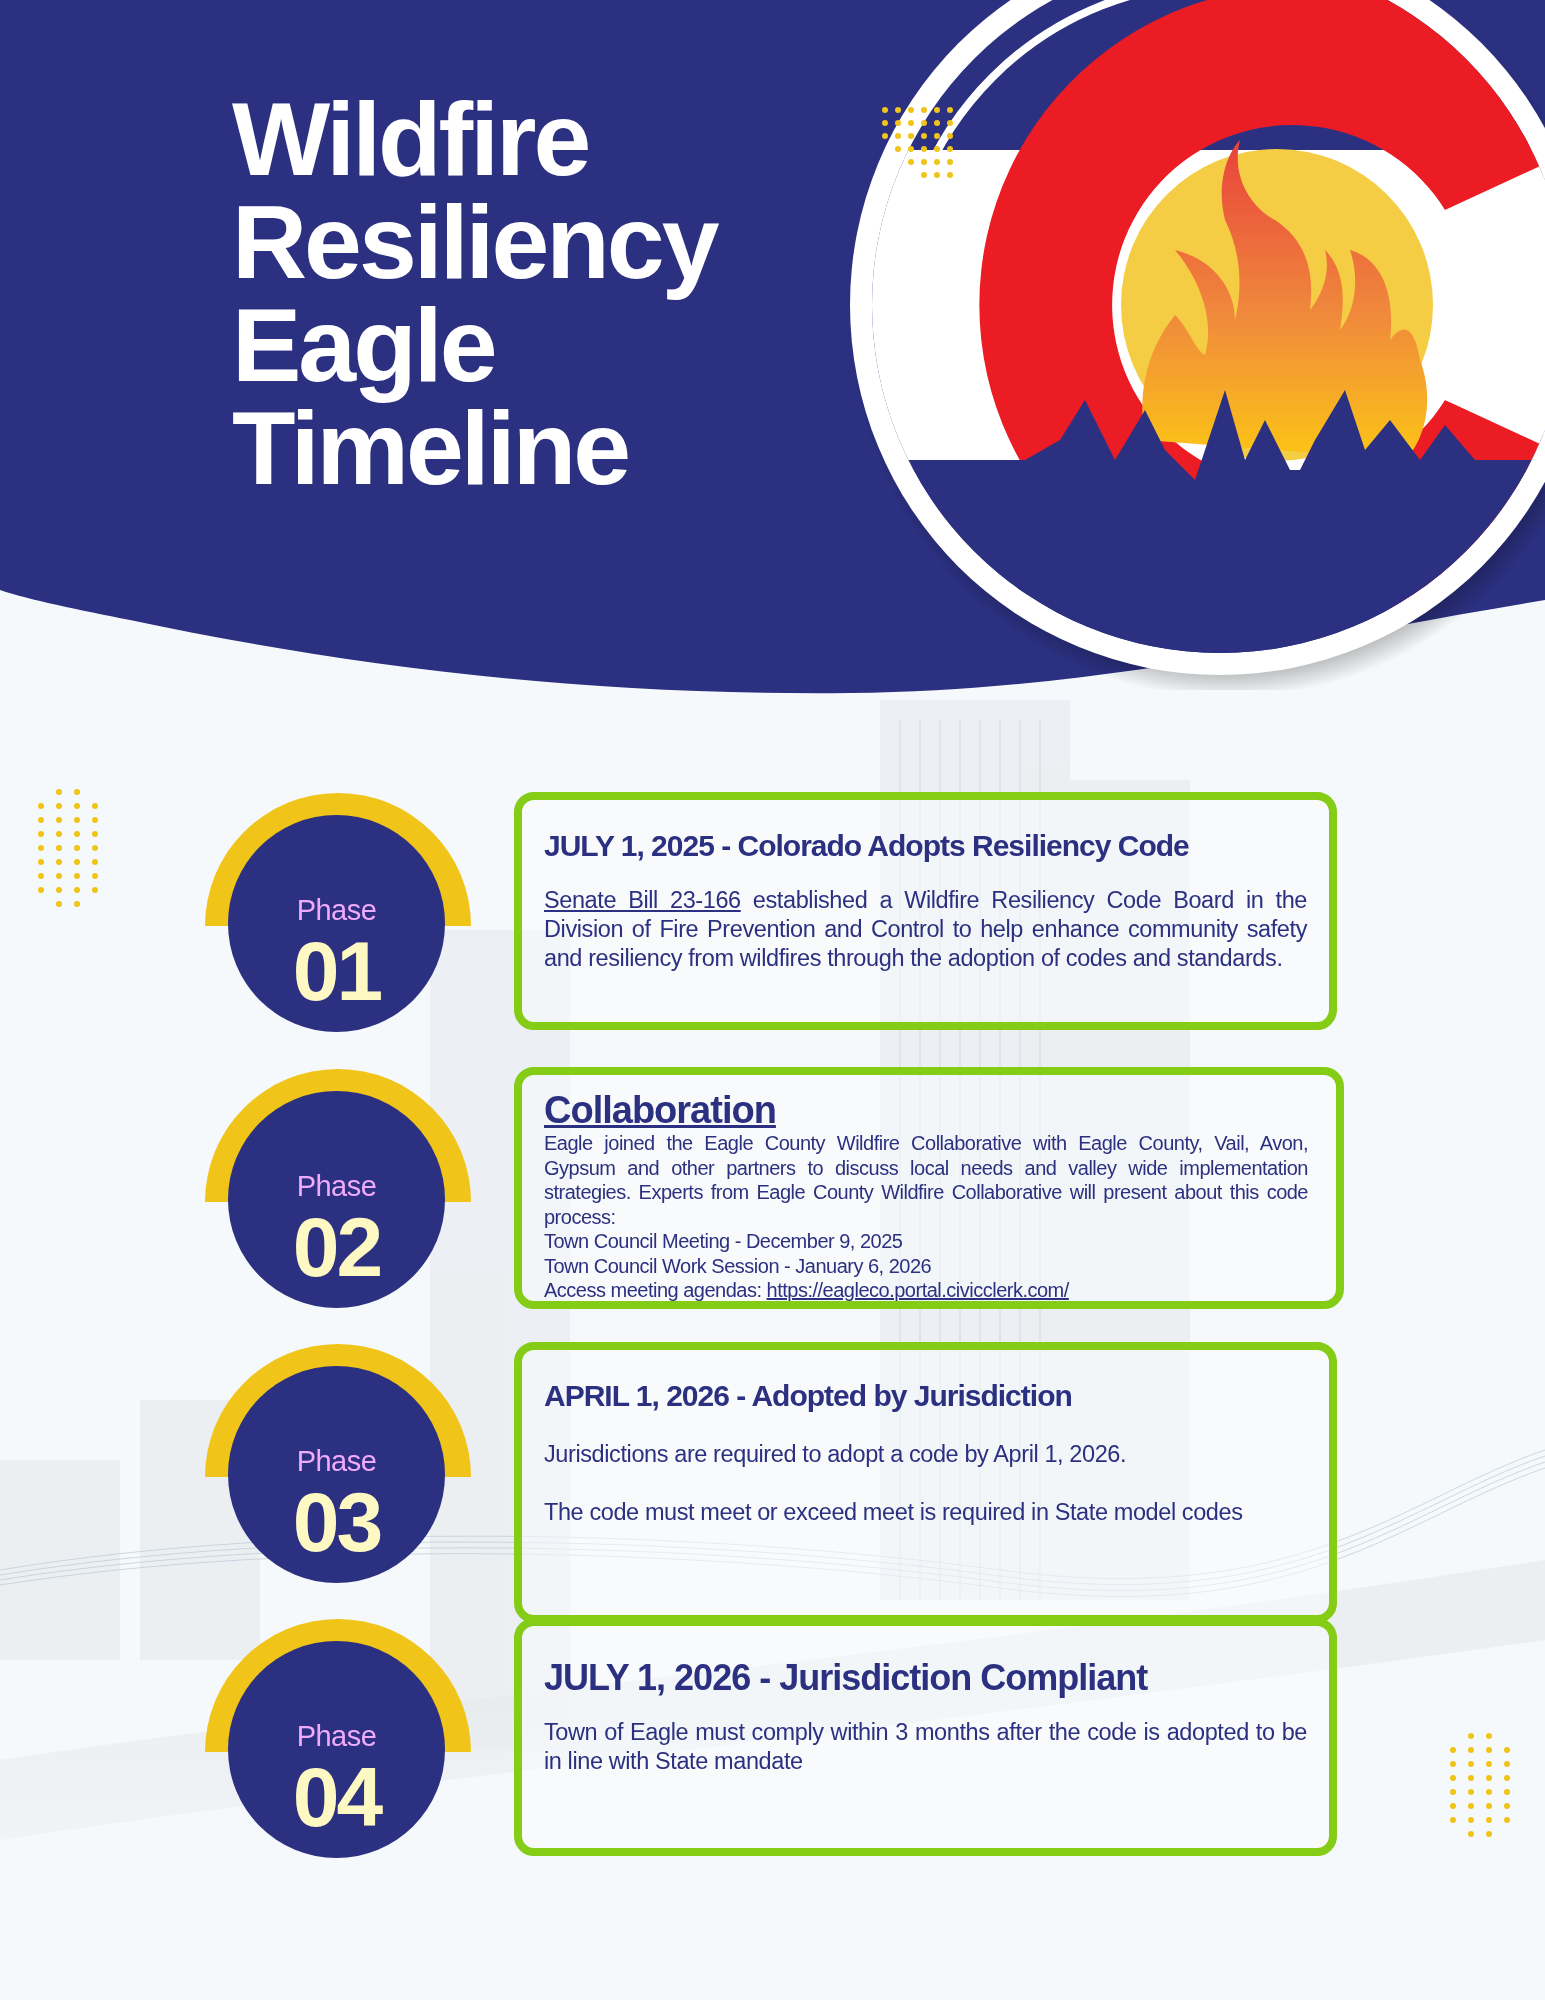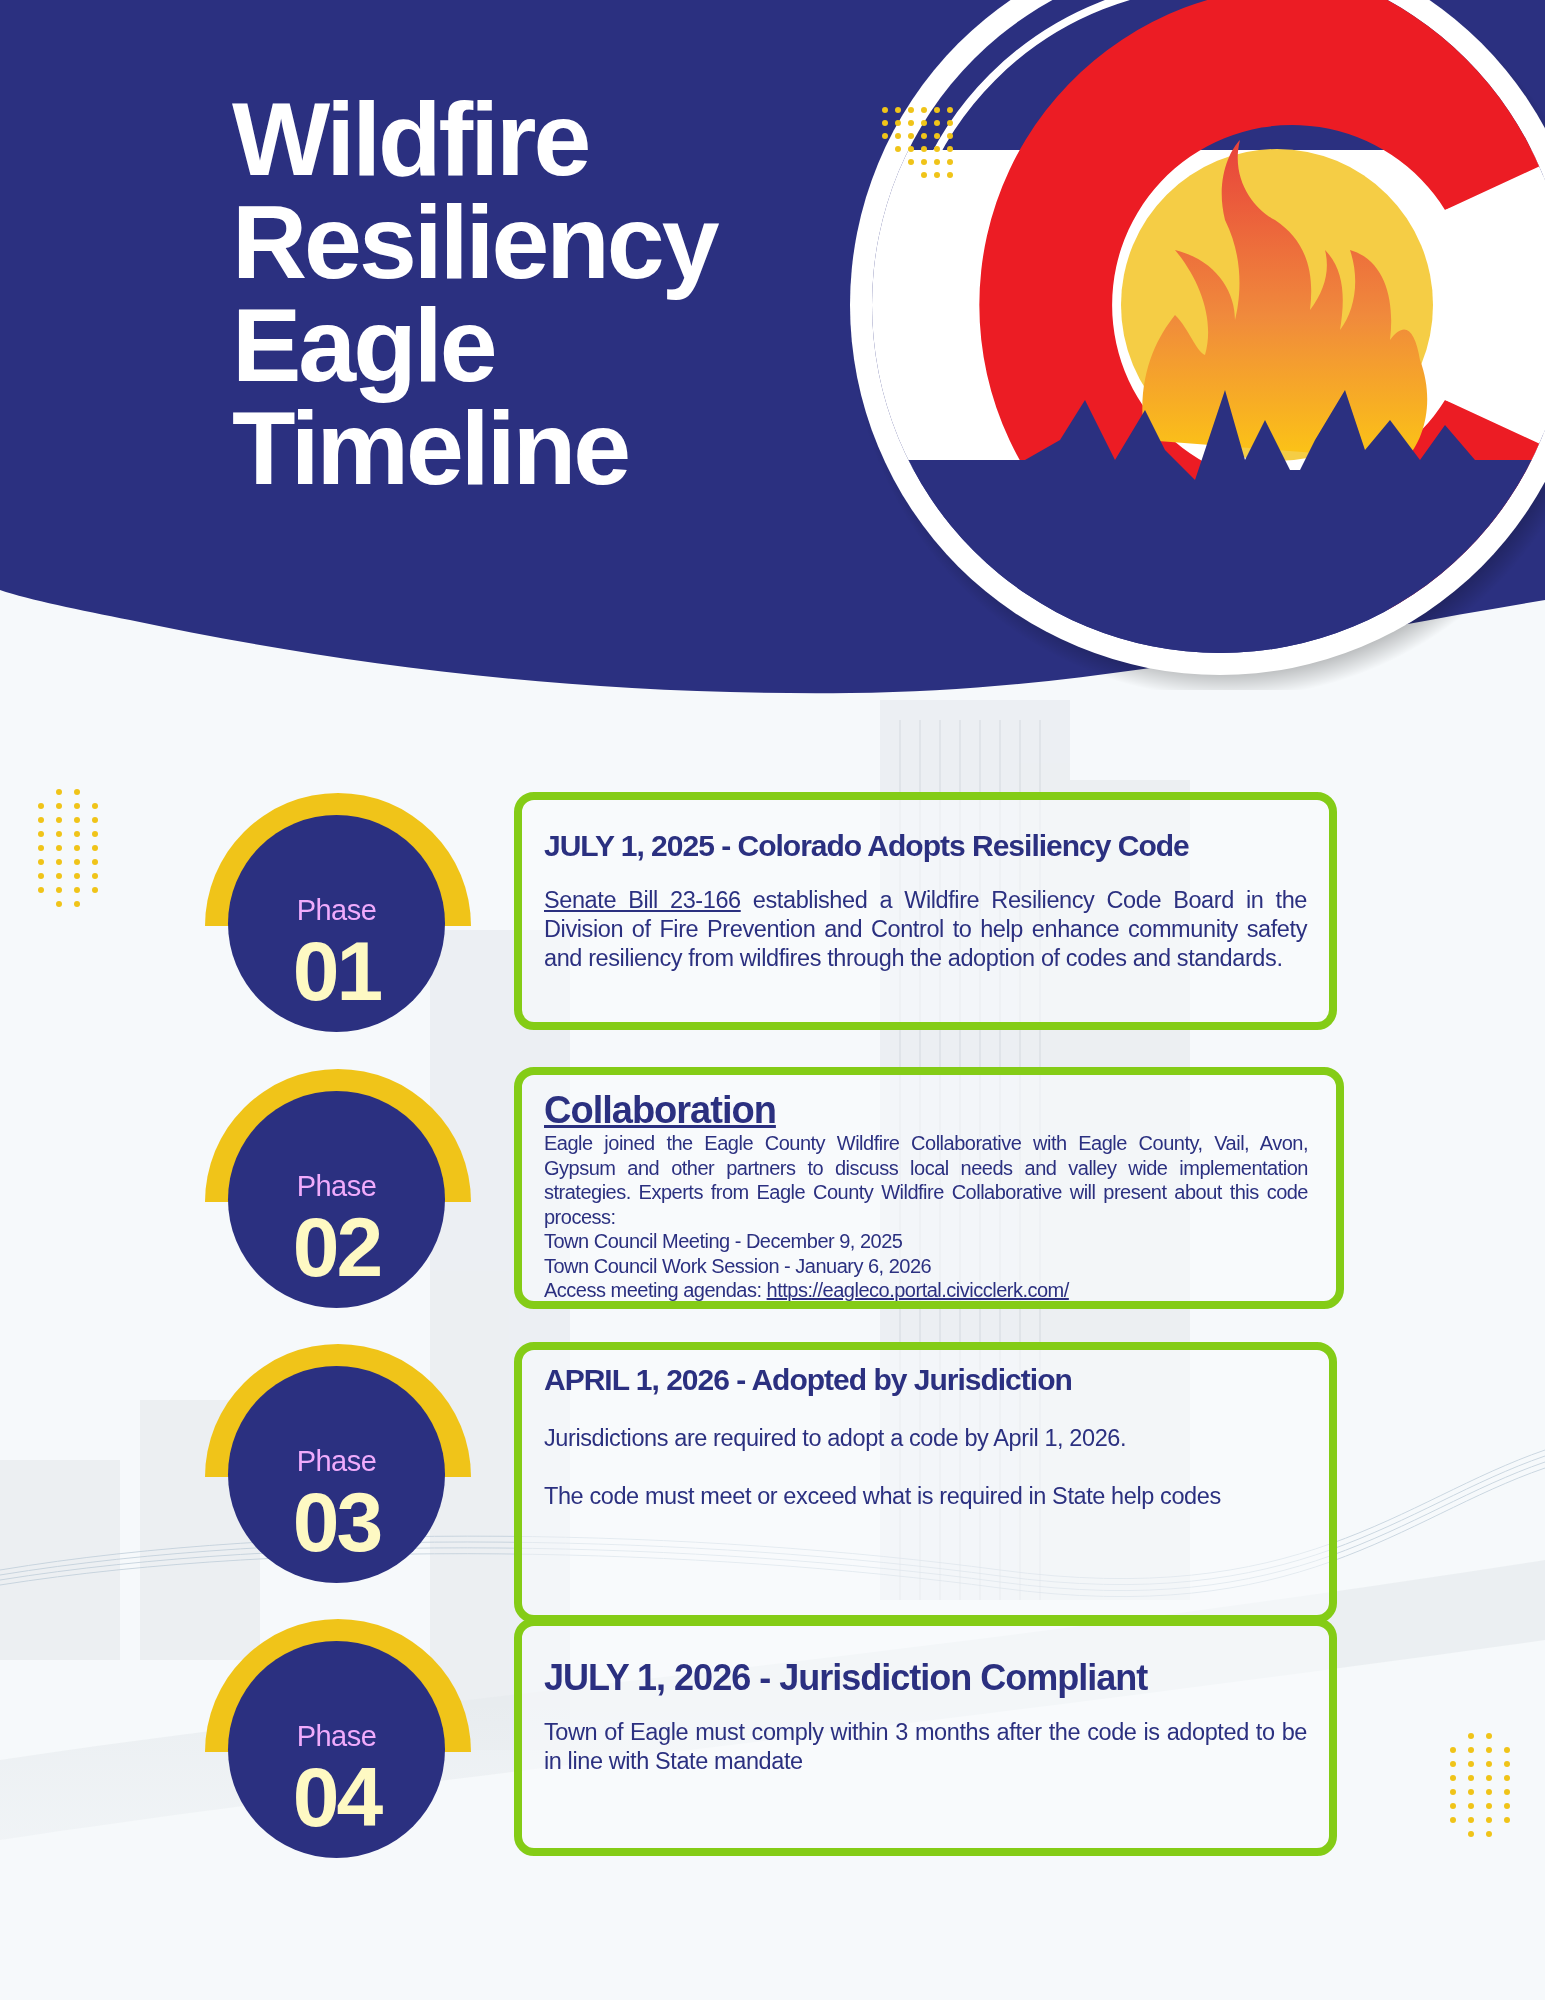--- a/index.html
+++ b/index.html
@@ -55,21 +55,21 @@
   .card a { color: #2b3080; text-decoration: underline; }
 
   #card1 { left: 514px; top: 792px; width: 823px; height: 238px; padding: 28px 22px 0 22px; }
   #card1 .card-body { margin-top: 22px; }
 
   #card2 { left: 514px; top: 1067px; width: 830px; height: 242px; padding: 14px 28px 0 22px; }
   #card2 .card-title { font-size: 38px; line-height: 42px; letter-spacing: -1px; text-decoration: underline; }
   #card2 .card-body { font-size: 20px; line-height: 24.5px; margin-top: 0; letter-spacing: -0.5px; }
   #card2 .card-body .plain { text-align: left; }
 
-  #card3 { left: 514px; top: 1342px; width: 823px; height: 281px; padding: 12px 22px 0 22px; }
+  #card3 { left: 514px; top: 1342px; width: 823px; height: 281px; padding: 28px 22px 0 22px; }
   #card3 .card-body { margin-top: 26px; }
   #card3 .card-body p.gap { margin-top: 29px; }
 
   #card4 { left: 514px; top: 1618px; width: 823px; height: 238px; padding: 32px 22px 0 22px; }
   #card4 .card-title { font-size: 36px; line-height: 40px; }
   #card4 .card-body { margin-top: 20px; }
 </style>
 </head>
 <body>
 
@@ -322,21 +322,21 @@
     <p class="plain">Town Council Meeting - December 9, 2025</p>
     <p class="plain">Town Council Work Session - January 6, 2026</p>
     <p class="plain"><span>Access meeting agendas: </span><a>https://eagleco.portal.civicclerk.com/</a></p>
   </div>
 </div>
 
 <div class="card" id="card3">
   <div class="card-title">APRIL 1, 2026 - Adopted by Jurisdiction</div>
   <div class="card-body">
     <p style="text-align:left">Jurisdictions are required to adopt a code by April 1, 2026.</p>
-    <p class="gap">The code must meet or exceed what is required in State help codes</p>
+    <p class="gap">The code must meet or exceed meet is required in State model codes</p>
   </div>
 </div>
 
 <div class="card" id="card4">
   <div class="card-title">JULY 1, 2026 - Jurisdiction Compliant</div>
   <div class="card-body">
     <p>Town of Eagle must comply within 3 months after the code is adopted to be in line with State mandate</p>
   </div>
 </div>
 

